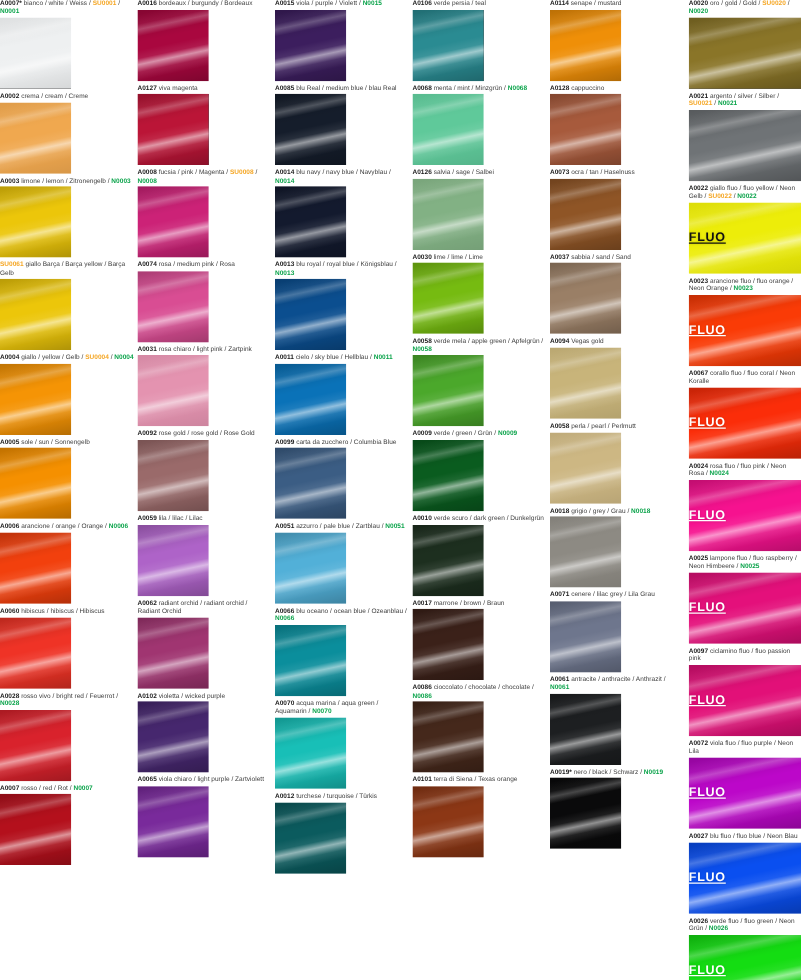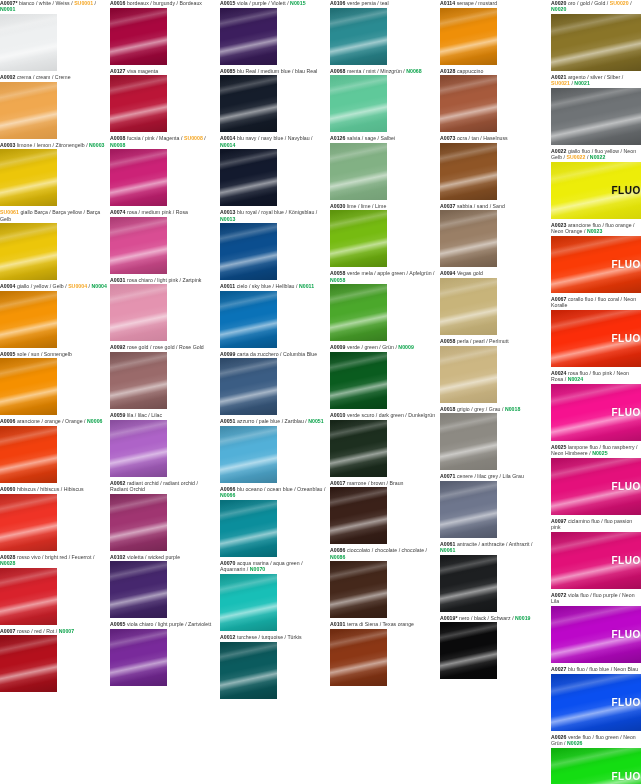--- a/index.html
+++ b/index.html
@@ -53,23 +53,24 @@
     pointer-events:none;
   }
   .sw .shade{
     position:absolute;inset:0;
     background:linear-gradient(-12deg,rgba(0,0,0,.26) 0%,rgba(0,0,0,0) 38%,rgba(0,0,0,0) 62%,rgba(0,0,0,.22) 100%);
     pointer-events:none;
   }
   .sw.light .shade{background:linear-gradient(-12deg,rgba(0,0,0,.10) 0%,rgba(0,0,0,0) 40%,rgba(0,0,0,0) 64%,rgba(0,0,0,.07) 100%);}
   .sw .fluo{
     position:absolute;left:0;right:0;top:41%;
-    text-align:right;font-size:9px;font-weight:bold;
+    text-align:left;font-size:9px;font-weight:bold;
     letter-spacing:0.6px;pointer-events:none;
     text-shadow:0 0 2px rgba(0,0,0,.18);
+    text-decoration:underline;
   }
   .col-5 .sw .fluo{font-size:10px;}
 </style>
 </head>
 <body>
 
 <div id="sheet">
     <div class="col col-0">
       <div class="entry">
         <div class="lbl"><span class="code">A0007*</span><span class="sep"> bianco / white / Weiss / </span><span class="su">SU0001</span><span class="sep"> / </span><span class="no">N0001</span></div>

